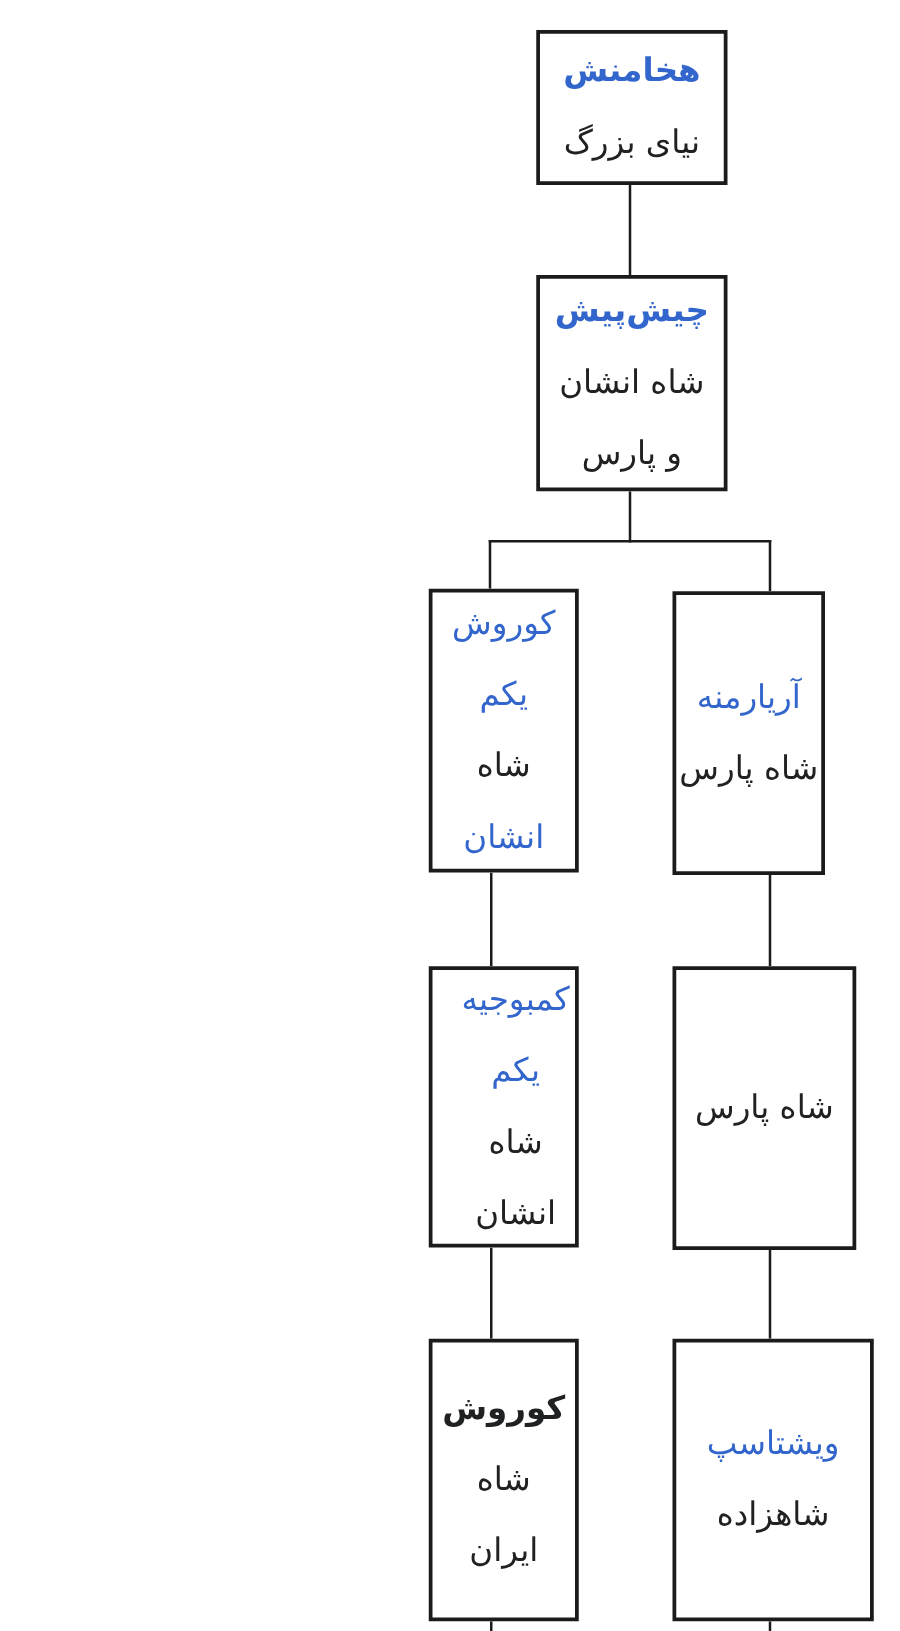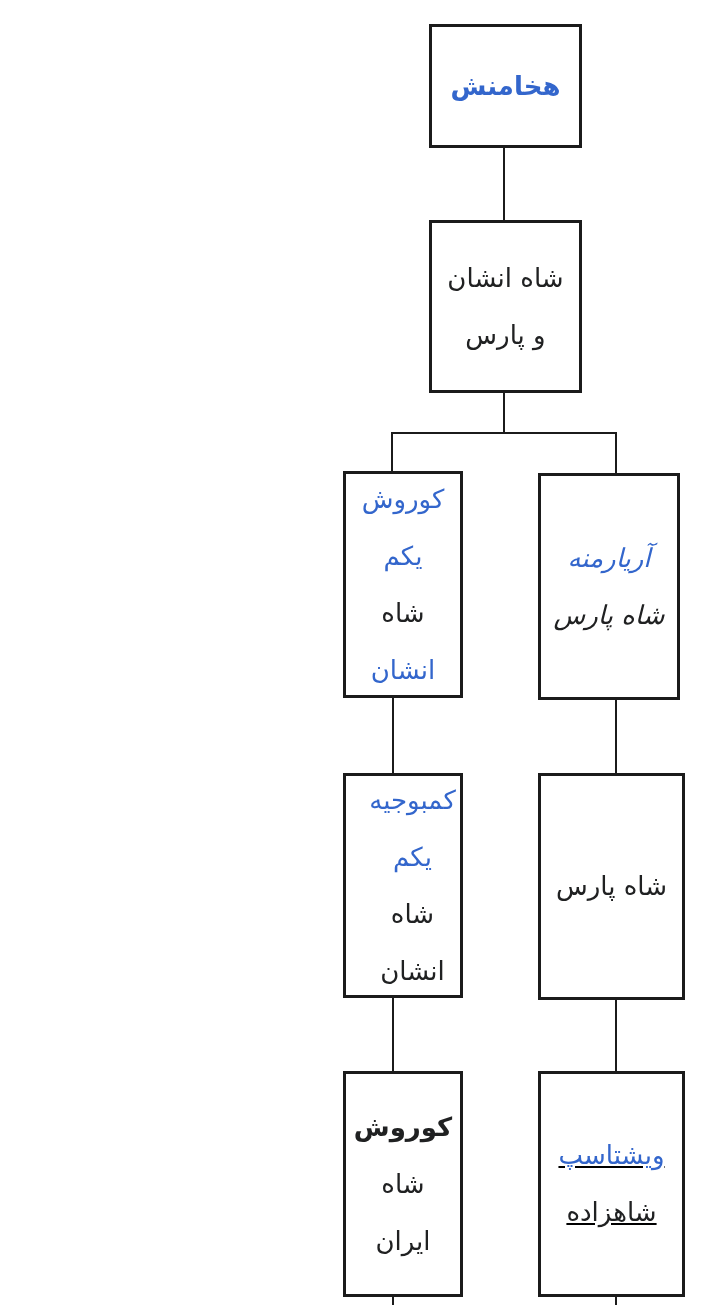--- a/index.html
+++ b/index.html
@@ -58,35 +58,37 @@
   <div class="vline" style="left:615px; top:432px; height:41px;"></div>
   <div class="vline" style="left:392px; top:698px; height:75px;"></div>
   <div class="vline" style="left:615px; top:700px; height:73px;"></div>
   <div class="vline" style="left:392px; top:998px; height:73px;"></div>
   <div class="vline" style="left:615px; top:1000px; height:71px;"></div>
   <div class="vline" style="left:392px; top:1297px; height:8px;"></div>
   <div class="vline" style="left:615px; top:1297px; height:8px;"></div>
 
   <div class="node" style="left:429px; top:24px; width:153px; height:124px;">
     <span class="line link bold">هخامنش</span>
+    <span class="line">نیای بزرگ</span>
   </div>
 
   <div class="node" style="left:429px; top:220px; width:153px; height:173px;">
+    <span class="line link bold">چیش‌پیش</span>
     <span class="line">شاه انشان</span>
     <span class="line">و پارس</span>
   </div>
 
   <div class="node" style="left:343px; top:471px; width:120px; height:227px;">
     <span class="line link">کوروش</span>
     <span class="line link">یکم</span>
     <span class="line">شاه</span>
     <span class="line link">انشان</span>
   </div>
 
-  <div class="node" style="left:538px; top:473px; width:142px; height:227px;font-style:italic;">
+  <div class="node" style="left:538px; top:473px; width:122px; height:227px;">
     <span class="line link">آریارمنه</span>
     <span class="line">شاه پارس</span>
   </div>
 
   <div class="node" style="left:343px; top:773px; width:120px; height:225px;padding-left:19px;">
     <span class="line link">کمبوجیه</span>
     <span class="line link">یکم</span>
     <span class="line">شاه</span>
     <span class="line">انشان</span>
   </div>
@@ -94,18 +96,18 @@
   <div class="node" style="left:538px; top:773px; width:147px; height:227px;">
     <span class="line">شاه پارس</span>
   </div>
 
   <div class="node" style="left:343px; top:1071px; width:120px; height:226px;">
     <span class="line bold">کوروش</span>
     <span class="line">شاه</span>
     <span class="line">ایران</span>
   </div>
 
-  <div class="node" style="left:538px; top:1071px; width:147px; height:226px;text-decoration:underline;">
+  <div class="node" style="left:538px; top:1071px; width:161px; height:226px;">
     <span class="line link">ویشتاسپ</span>
     <span class="line">شاهزاده</span>
   </div>
 
 </div>
 
 </body></html>

